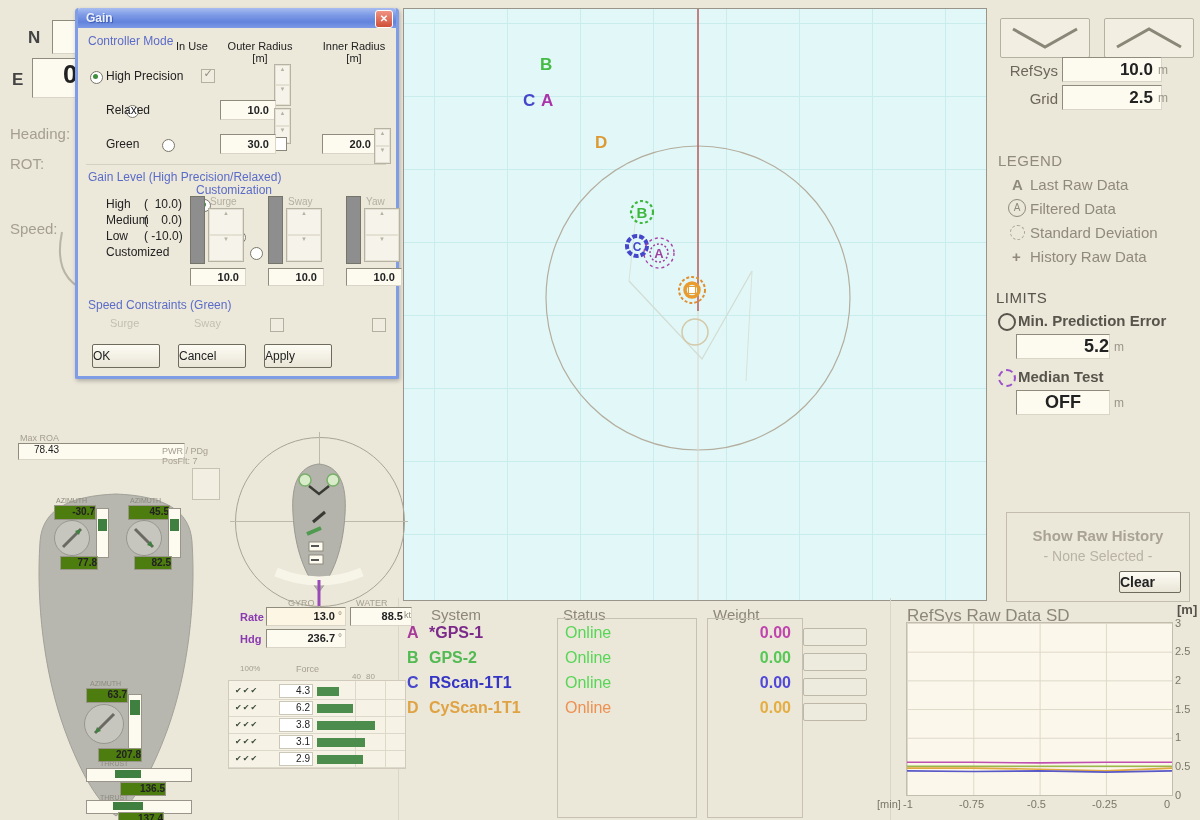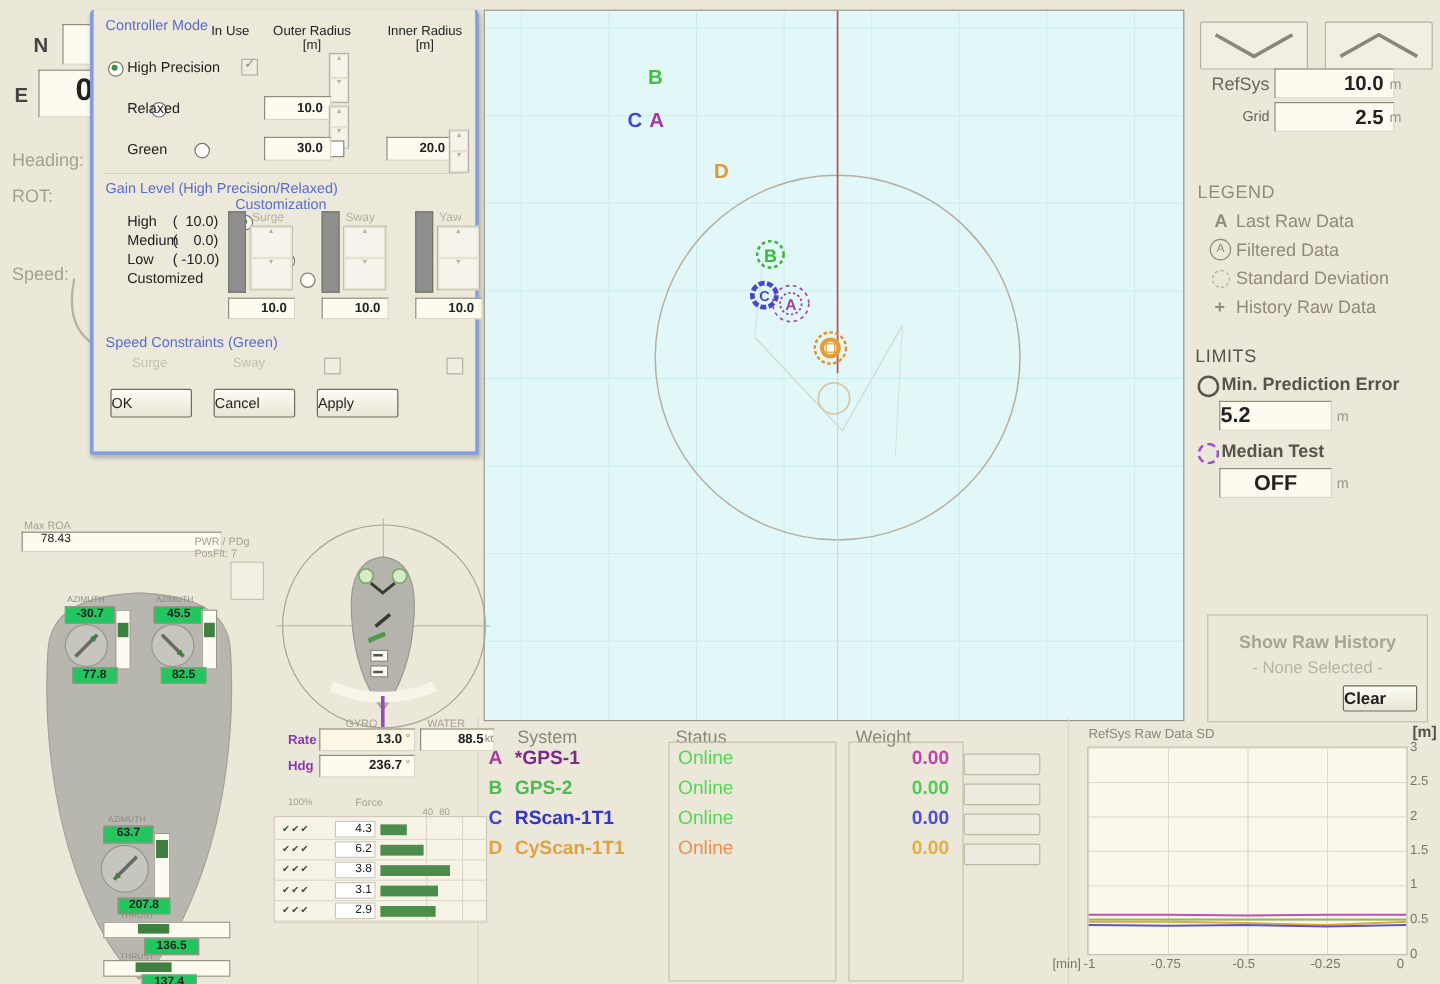--- a/index.html
+++ b/index.html
@@ -11,21 +11,21 @@
   .sect{color:#5b6cc8;font-size:12px}
   .btn{background:linear-gradient(#fdfcf4,#e9e5d6);border:1px solid #6e6a5c;border-radius:2px;
        font-size:12px;text-align:left;cursor:default}
   .radio{width:11px;height:11px;border-radius:50%;border:1px solid #7a7668;background:#fff;display:inline-block;position:relative}
   .radio.sel::after{content:"";position:absolute;left:2px;top:2px;width:5px;height:5px;border-radius:50%;background:#3f8f3f}
   .cb{width:12px;height:12px;border:1px solid #8a8678;background:#fff;display:inline-block;position:relative}
   .cb.dis{background:#f0ecdf;border-color:#b3afa1}
   .cb.chk::after{content:"✓";position:absolute;left:1px;top:-3px;font-size:11px;color:#8f8b7d}
   .spin{background:#faf8ef;border:1px solid #b6b2a4;display:flex;flex-direction:column}
   .spin span{flex:1;font-size:6px;line-height:1;color:#b6b2a4;text-align:center;border:1px solid #e4e0d2;background:#f6f4ea}
-  .gval{background:#22c55e;border:1px solid #99958a;font-size:10px;font-weight:bold;text-align:center;color:#222}
+  .gval{background:#4d7c0f;border:1px solid #99958a;font-size:10px;font-weight:bold;text-align:right;color:#222}
   .tiny{font-size:9px;color:#a49f91}
   .dial{border-radius:50%;background:#c6c6be;border:1px solid #97978f;position:absolute}
   .vbar{background:#fdfbf0;border:1px solid #99958a;position:absolute}
   .vseg{position:absolute;left:1px;right:1px;background:#3f7f3f}
   .c-a{color:#a83a9a}.c-an{color:#7c2a8a}.c-b{color:#52ba52}.c-c{color:#4646cc}
   .c-cn{color:#3535c5}.c-d{color:#e0a343}
   .w-a{color:#c044ae}.w-b{color:#56c856}.w-c{color:#5048d8}.w-d{color:#e4ae43}
   .online{color:#57d657;font-size:16px}
   .row-font{font-size:16px;font-weight:bold}
   .hdr{font-size:15px;color:#8c8779}
@@ -89,38 +89,38 @@
       </svg>
   </div>
   <div class="abs" style="left:114px;top:18px;width:88px;height:38px;background:#f2efe2;border:1px solid #b5b1a2;border-radius:2px">
     <svg width="88" height="38">
         <polyline points="12,28 44,10 76,28" fill="none" stroke="#8a8678" stroke-width="3"></polyline>
       </svg>
   </div>
   <span class="abs" style="left:12px;top:62px;width:56px;text-align:right;font-size:15px;color:#6c675a">RefSys</span>
   <span class="abs fld" style="left:72px;top:57px;width:90px;height:23px;font-size:17px;font-weight:bold;text-align:right;padding-right:8px;line-height:23px">10.0</span>
   <span class="abs" style="left:168px;top:63px;font-size:12px;color:#9a9588">m</span>
-  <span class="abs" style="left:12px;top:90px;width:56px;text-align:right;font-size:12px;color:#6c675a">Grid</span>
+  <span class="abs" style="left:12px;top:90px;width:56px;text-align:right;font-size:15px;color:#6c675a">Grid</span>
   <span class="abs fld" style="left:72px;top:85px;width:90px;height:23px;font-size:17px;font-weight:bold;text-align:right;padding-right:8px;line-height:23px">2.5</span>
   <span class="abs" style="left:168px;top:91px;font-size:12px;color:#9a9588">m</span>
 
   <span class="abs legend-t" style="left:8px;top:152px;letter-spacing:.5px">LEGEND</span>
   <span class="abs legend-t" style="left:22px;top:176px;font-weight:bold">A</span>
   <span class="abs legend-t" style="left:40px;top:176px">Last Raw Data</span>
   <span class="abs" style="left:18px;top:199px;width:16px;height:16px;border:1px solid #908a7c;border-radius:50%;text-align:center;font-size:10px;line-height:15px;color:#908a7c">A</span>
   <span class="abs legend-t" style="left:40px;top:200px">Filtered Data</span>
   <span class="abs" style="left:20px;top:225px;width:13px;height:13px;border:1px dashed #a8a294;border-radius:50%"></span>
   <span class="abs legend-t" style="left:40px;top:224px">Standard Deviation</span>
   <span class="abs legend-t" style="left:22px;top:248px;font-weight:bold">+</span>
   <span class="abs legend-t" style="left:40px;top:248px">History Raw Data</span>
 
   <span class="abs limit-t" style="left:6px;top:289px;font-weight:normal;letter-spacing:.5px">LIMITS</span>
   <span class="abs" style="left:8px;top:313px;width:14px;height:14px;border:2px solid #57544b;border-radius:50%"></span>
   <span class="abs limit-t" style="left:28px;top:312px">Min. Prediction Error</span>
-  <span class="abs fld" style="left:26px;top:334px;width:92px;height:23px;font-size:18px;font-weight:bold;text-align:left;line-height:23px">5.2</span>
+  <span class="abs fld" style="left:26px;top:334px;width:92px;height:23px;font-size:18px;font-weight:bold;text-align:right;line-height:23px">5.2</span>
   <span class="abs" style="left:124px;top:340px;font-size:12px;color:#9a9588">m</span>
   <span class="abs" style="left:8px;top:369px;width:14px;height:14px;border:2px dashed #9a50c8;border-radius:50%"></span>
   <span class="abs limit-t" style="left:28px;top:368px">Median Test</span>
   <span class="abs fld" style="left:26px;top:390px;width:92px;height:23px;font-size:18px;font-weight:bold;text-align:center;line-height:23px">OFF</span>
   <span class="abs" style="left:124px;top:396px;font-size:12px;color:#9a9588">m</span>
 </div>
 
 <div class="abs" style="left:1006px;top:512px;width:182px;height:88px;border:1px solid #c2bdae">
   <div style="margin-top:14px;text-align:center;font-size:15px;font-weight:bold;color:#a8a395">Show Raw History</div>
   <div style="margin-top:4px;text-align:center;font-size:14px;color:#b8b3a4">- None Selected -</div>
@@ -153,21 +153,21 @@
   <span class="abs btn" style="left:404px;top:80px;width:62px;height:16px;background:#edeade;border-color:#bdb8a8"></span>
 
   <span class="abs row-font c-d" style="left:8px;top:101px">D</span>
   <span class="abs row-font c-d" style="left:30px;top:101px">CyScan-1T1</span>
   <span class="abs" style="left:166px;top:101px;font-size:16px;color:#ee9050">Online</span>
   <span class="abs row-font w-d" style="left:312px;top:101px;width:80px;text-align:right">0.00</span>
   <span class="abs btn" style="left:404px;top:105px;width:62px;height:16px;background:#edeade;border-color:#bdb8a8"></span>
 </div>
 
 <div class="abs" style="left:890px;top:598px;width:310px;height:222px;border-left:1px solid #d9d5c7">
-  <span class="abs hdr" style="left:16px;top:8px;font-size:11px">RefSys Raw Data  SD</span>
+  <span class="abs hdr" style="left:16px;top:8px;font-size:17px">RefSys Raw Data  SD</span>
   <span class="abs" style="left:286px;top:4px;font-size:13px;font-weight:bold;color:#55524a">[m]</span>
   <div class="abs" style="left:15px;top:24px;width:265px;height:172px;background:#fbf7ea;border:1px solid #c2bdae;
               background-image:linear-gradient(#ddd8c8 1px,transparent 1px),linear-gradient(to right,#ddd8c8 1px,transparent 1px);
               background-size:100% 28.7px,66.3px 100%">
     <svg id="refsys-lines" width="265" height="172" style="position:absolute;left:0;top:0">
         <polyline points="0.0,139.3 66.3,139.3 132.5,139.9 198.8,139.3 265.0,139.3" fill="none" stroke="#c050b0" stroke-width="1.6"></polyline>
         <polyline points="0.0,143.3 66.3,143.3 132.5,143.3 198.8,143.3 265.0,143.3" fill="none" stroke="#9ab84a" stroke-width="1.6"></polyline>
         <polyline points="0.0,145.1 66.3,145.1 132.5,146.2 198.8,147.9 265.0,145.1" fill="none" stroke="#e0a840" stroke-width="1.6"></polyline>
         <polyline points="0.0,147.9 66.3,148.5 132.5,147.9 198.8,149.1 265.0,147.9" fill="none" stroke="#5858c8" stroke-width="1.6"></polyline>
       </svg>
@@ -311,20 +311,24 @@
       </div>
       <div style="position: absolute; left: 0px; top: 70px; width: 176px; height: 16px; border-bottom: 1px solid rgb(221, 217, 202);">
         <span style="position: absolute; left: 6px; top: 3px; font-size: 8px; color: rgb(58, 74, 58); letter-spacing: 1px;">✔✔✔</span>
         <span style="position: absolute; left: 50px; top: 1px; width: 30px; height: 12px; background: rgb(255, 255, 255); border: 1px solid rgb(204, 200, 185); font-size: 10px; text-align: right; padding-right: 2px;">2.9</span>
         <span style="position: absolute; left: 88px; top: 4px; height: 9px; background: rgb(76, 140, 76); width: 46px;"></span>
       </div>
     </div>
 </div>
 
 <div class="abs" style="left:75px;top:8px;width:318px;height:368px;border:3px solid #7f9ce6;border-top:none;border-radius:4px 4px 2px 2px;background:#ece8da;box-shadow:1px 2px 4px rgba(0,0,0,.25)">
+  <div style="height:20px;background:linear-gradient(180deg,#a8bdf0 0%,#7d9ae6 35%,#6283dc 70%,#7d9ae6 100%);border-radius:3px 3px 0 0;position:relative">
+    <span style="color:#eef2ff;font-size:12px;font-weight:bold;line-height:20px;padding-left:8px;text-shadow:1px 1px 1px #3a56a8">Gain</span>
+    <span style="position:absolute;right:3px;top:2px;width:16px;height:16px;background:linear-gradient(#f09484,#cf4f38);border:1px solid #fff;border-radius:3px;color:#fff;font-size:10px;font-weight:bold;text-align:center;line-height:15px">✕</span>
+  </div>
   <div style="position:relative;height:344px">
     <span class="abs sect" style="left:10px;top:6px">Controller Mode</span>
     <span class="abs" style="left:98px;top:12px;font-size:11px">In Use</span>
     <span class="abs" style="left:140px;top:12px;width:84px;text-align:center;font-size:11px">Outer Radius</span>
     <span class="abs" style="left:140px;top:24px;width:84px;text-align:center;font-size:11px">[m]</span>
     <span class="abs" style="left:236px;top:12px;width:80px;text-align:center;font-size:11px">Inner Radius</span>
     <span class="abs" style="left:236px;top:24px;width:80px;text-align:center;font-size:11px">[m]</span>
 
     <span class="abs radio sel" style="left:12px;top:42px"></span>
     <span class="abs" style="left:28px;top:41px;font-size:12px">High Precision</span>

